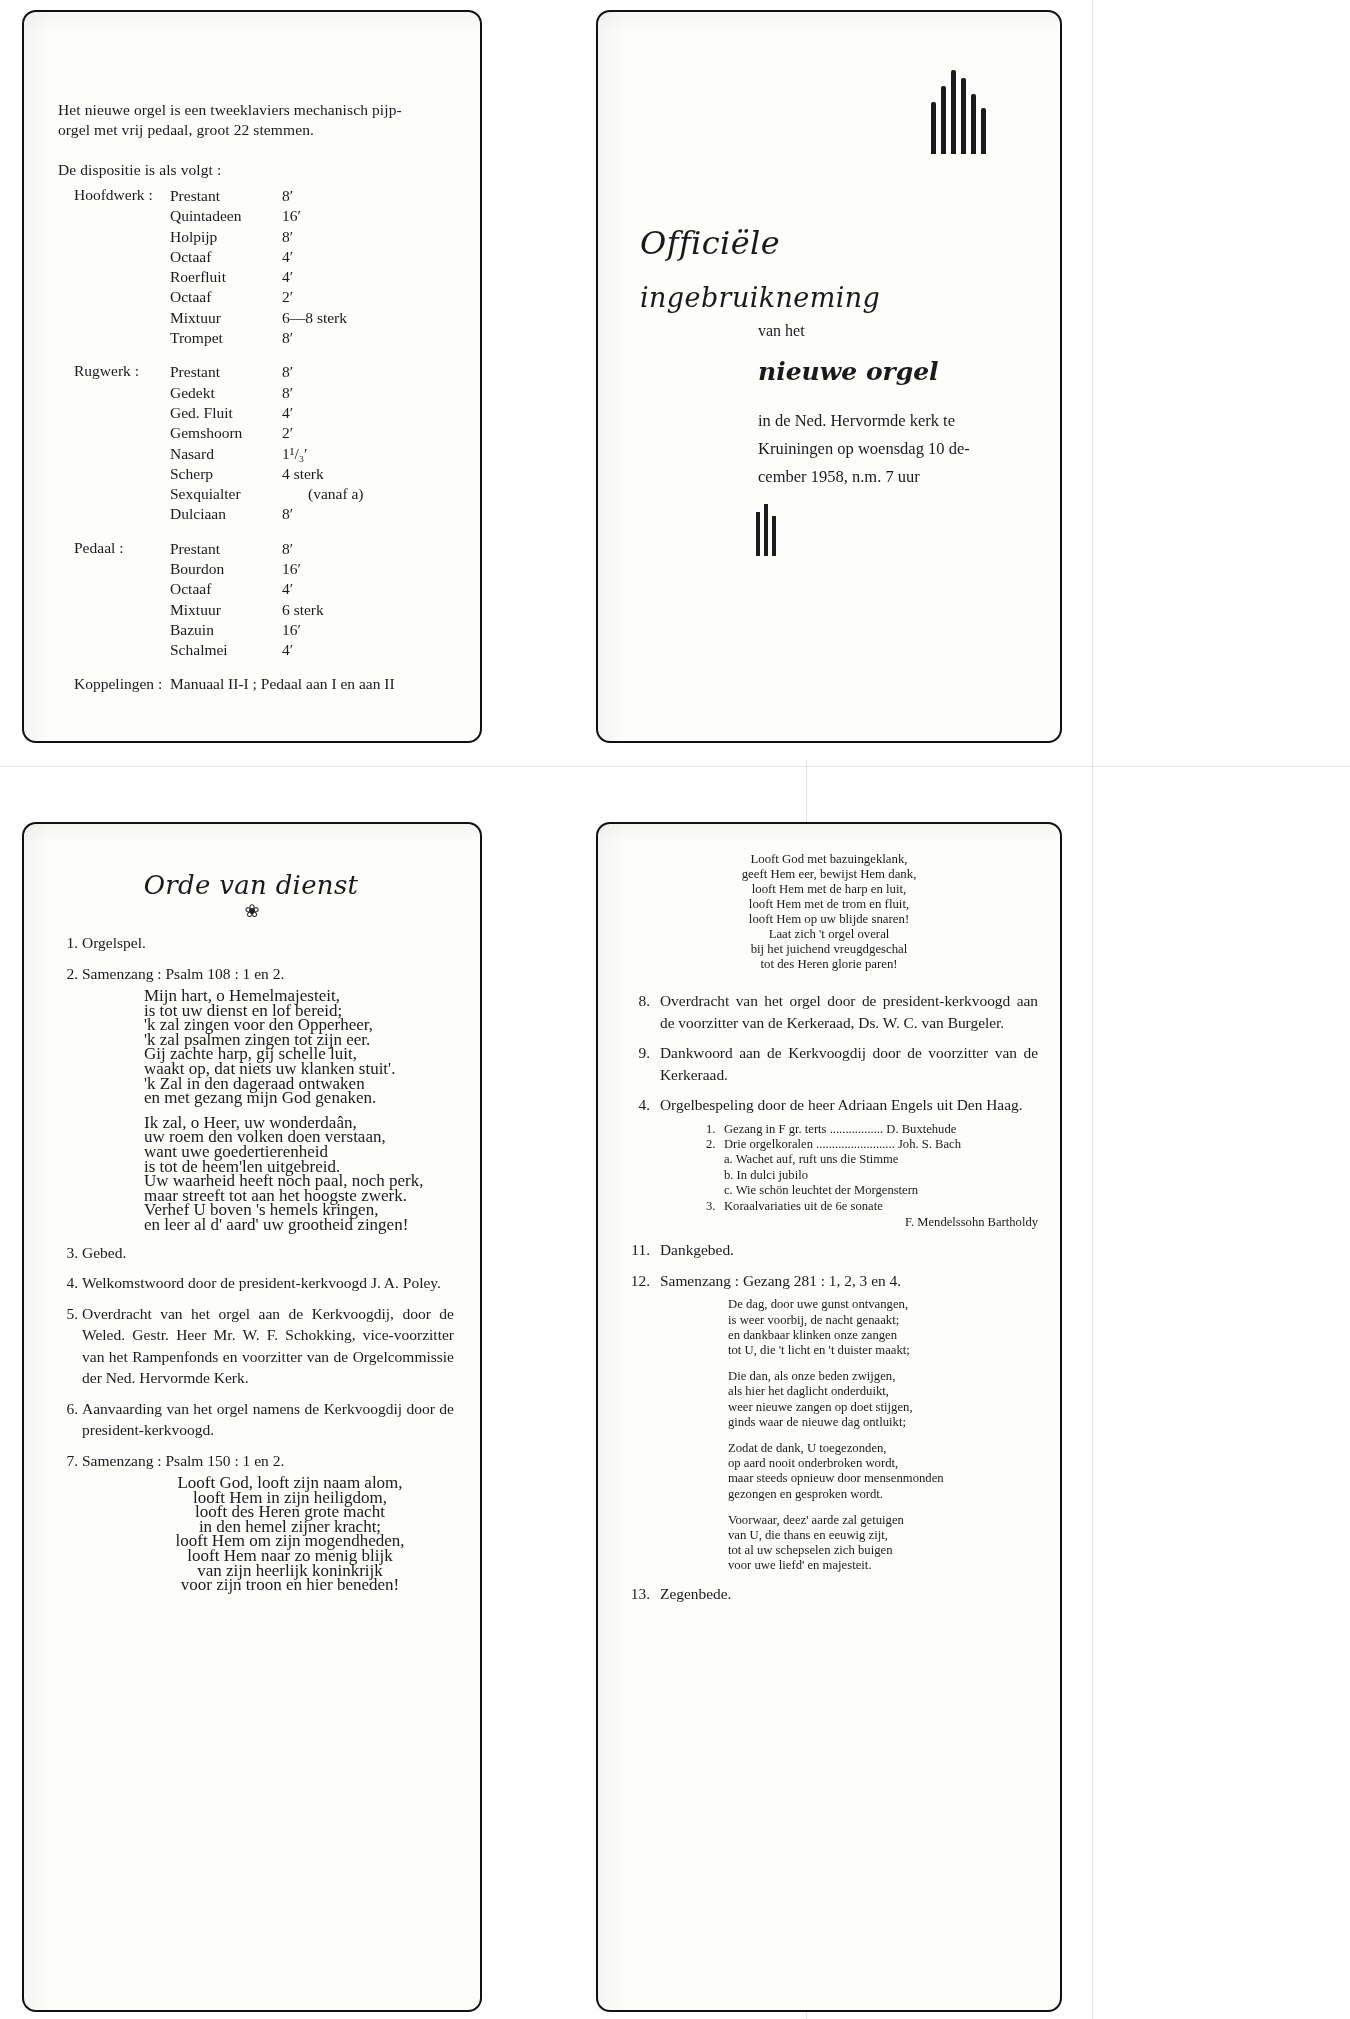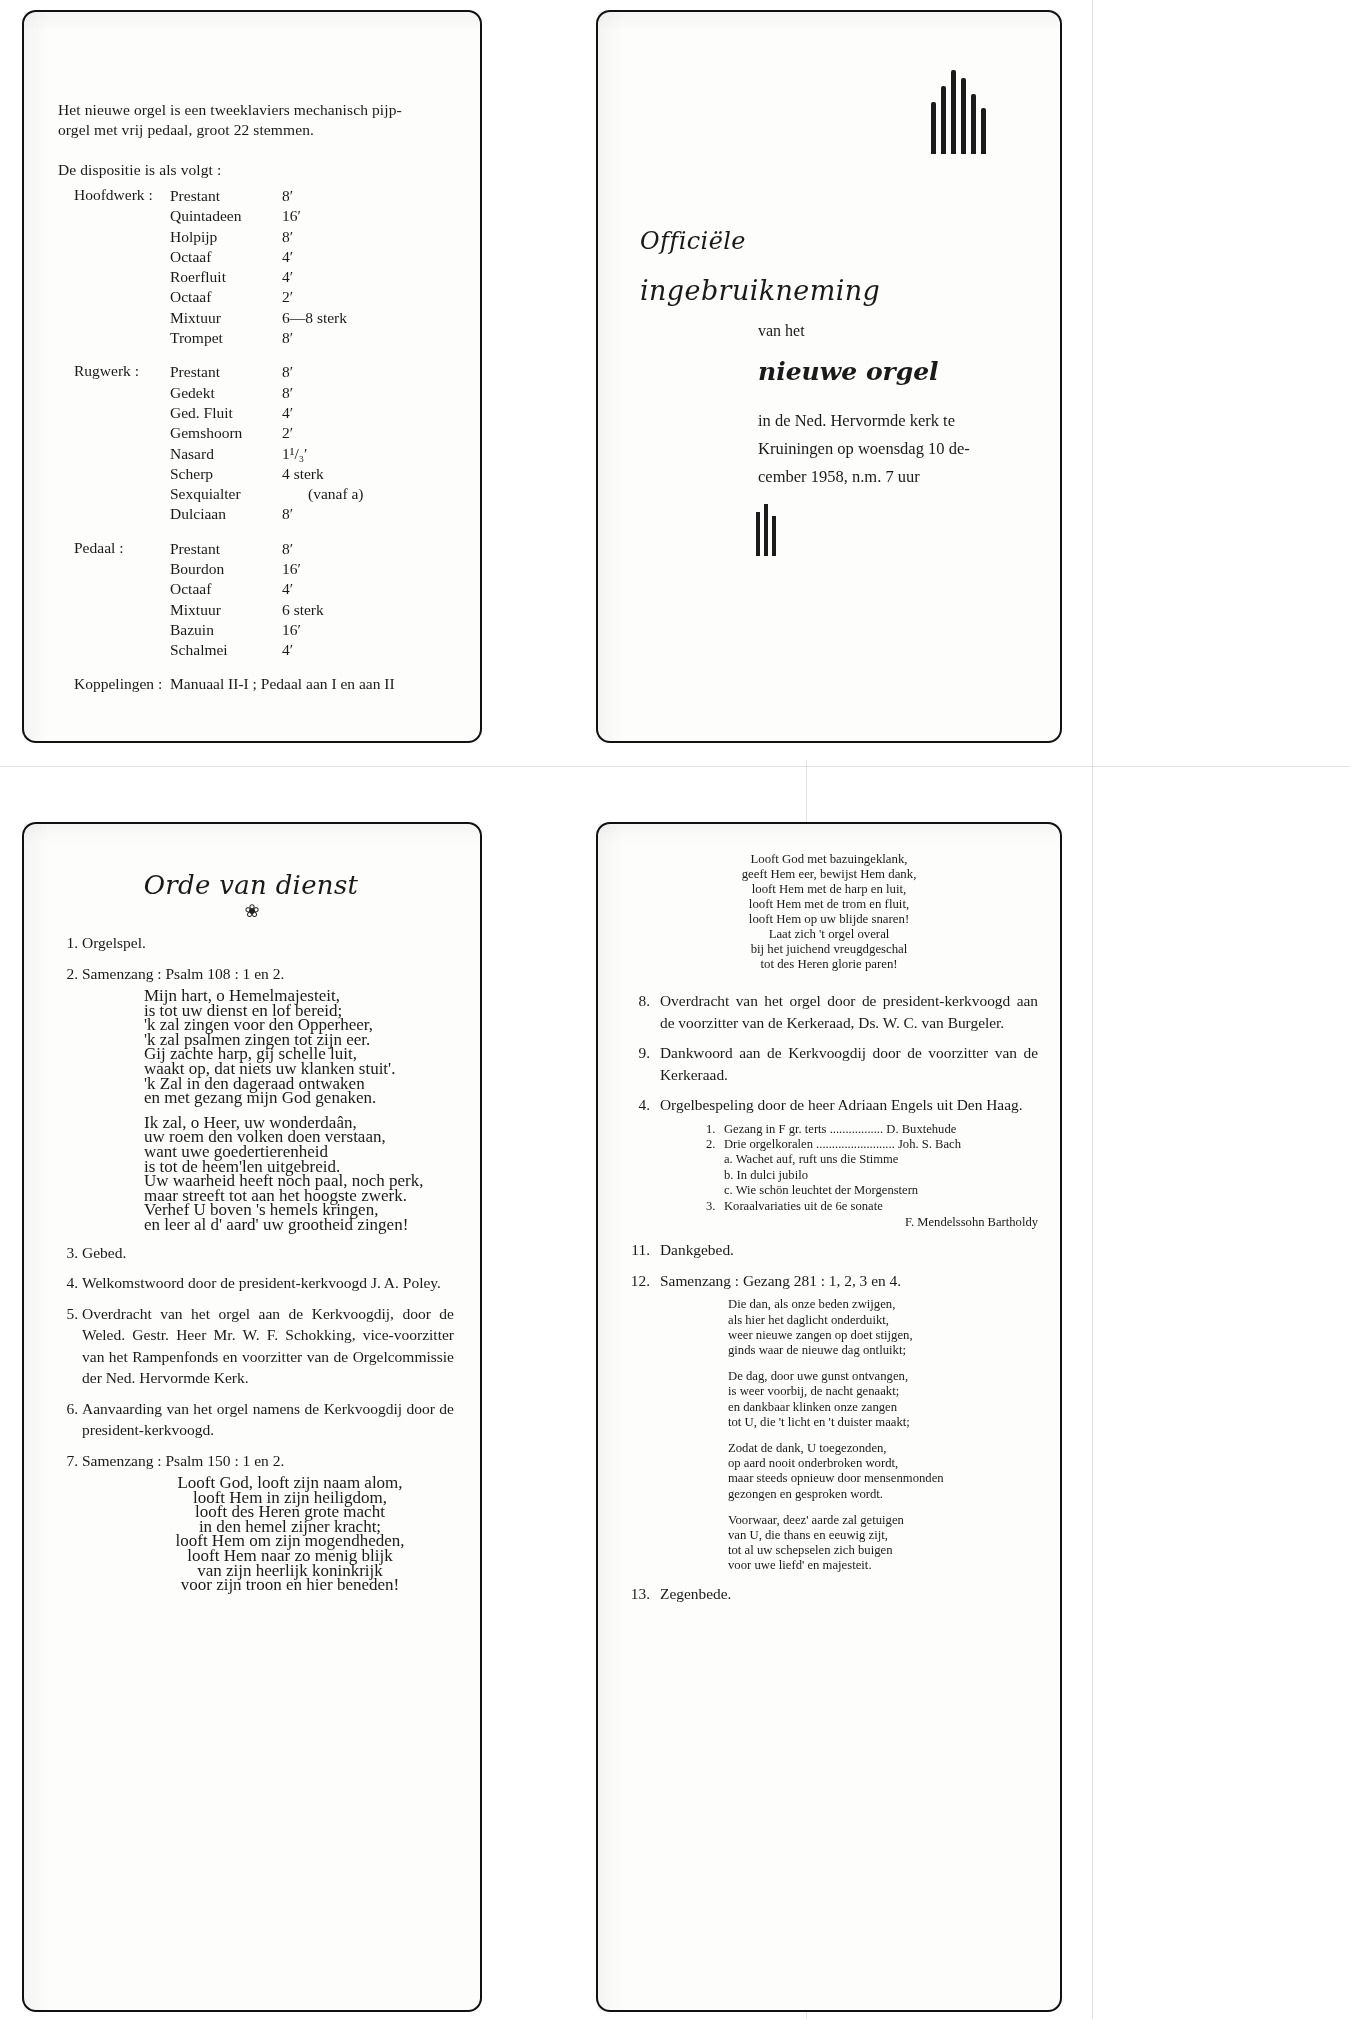--- a/index.html
+++ b/index.html
@@ -99,21 +99,21 @@
   .pipes2 .pipe { width: 4px; background: #1b1b1b; }
   .cover-title {
     position: absolute;
     left: 42px;
     top: 212px;
     font-family: "DejaVu Serif", serif;
     font-style: italic;
     font-size: 27px;
     letter-spacing: 0.4px;
   }
-  .cover-title .big { font-size: 24px; }
+  .cover-title .big { font-size: 32px; }
   .cover-title .l2 { display: block; margin-top: 20px; }
   .cover-sub {
     position: absolute;
     left: 160px;
     top: 310px;
     font-size: 16px;
   }
   .cover-instrument {
     position: absolute;
     left: 160px;
@@ -504,28 +504,28 @@
 
       <li class="item">
         <span class="num">11.</span>
         <span class="txt">Dankgebed.</span>
       </li>
 
       <li class="item">
         <span class="num">12.</span>
         <span class="txt">Samenzang : Gezang 281 : 1, 2, 3 en 4.</span>
         <div class="verse-c">
+          <p style="white-space:pre-line">De dag, door uwe gunst ontvangen,
+is weer voorbij, de nacht genaakt;
+en dankbaar klinken onze zangen
+tot U, die 't licht en 't duister maakt;</p>
           <p style="white-space:pre-line">Die dan, als onze beden zwijgen,
 als hier het daglicht onderduikt,
 weer nieuwe zangen op doet stijgen,
 ginds waar de nieuwe dag ontluikt;</p>
-          <p style="white-space:pre-line">De dag, door uwe gunst ontvangen,
-is weer voorbij, de nacht genaakt;
-en dankbaar klinken onze zangen
-tot U, die 't licht en 't duister maakt;</p>
           <p style="white-space:pre-line">Zodat de dank, U toegezonden,
 op aard nooit onderbroken wordt,
 maar steeds opnieuw door mensenmonden
 gezongen en gesproken wordt.</p>
           <p style="white-space:pre-line">Voorwaar, deez' aarde zal getuigen
 van U, die thans en eeuwig zijt,
 tot al uw schepselen zich buigen
 voor uwe liefd' en majesteit.</p>
         </div>
       </li>

